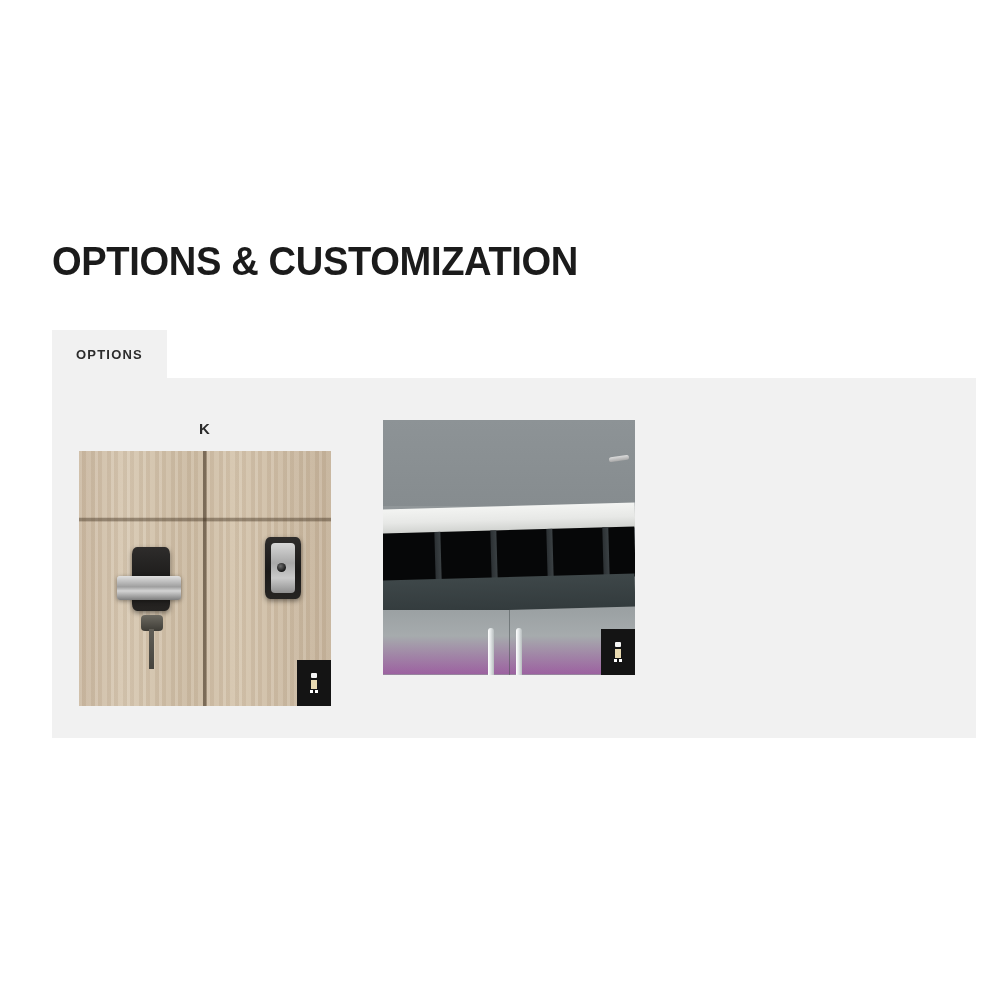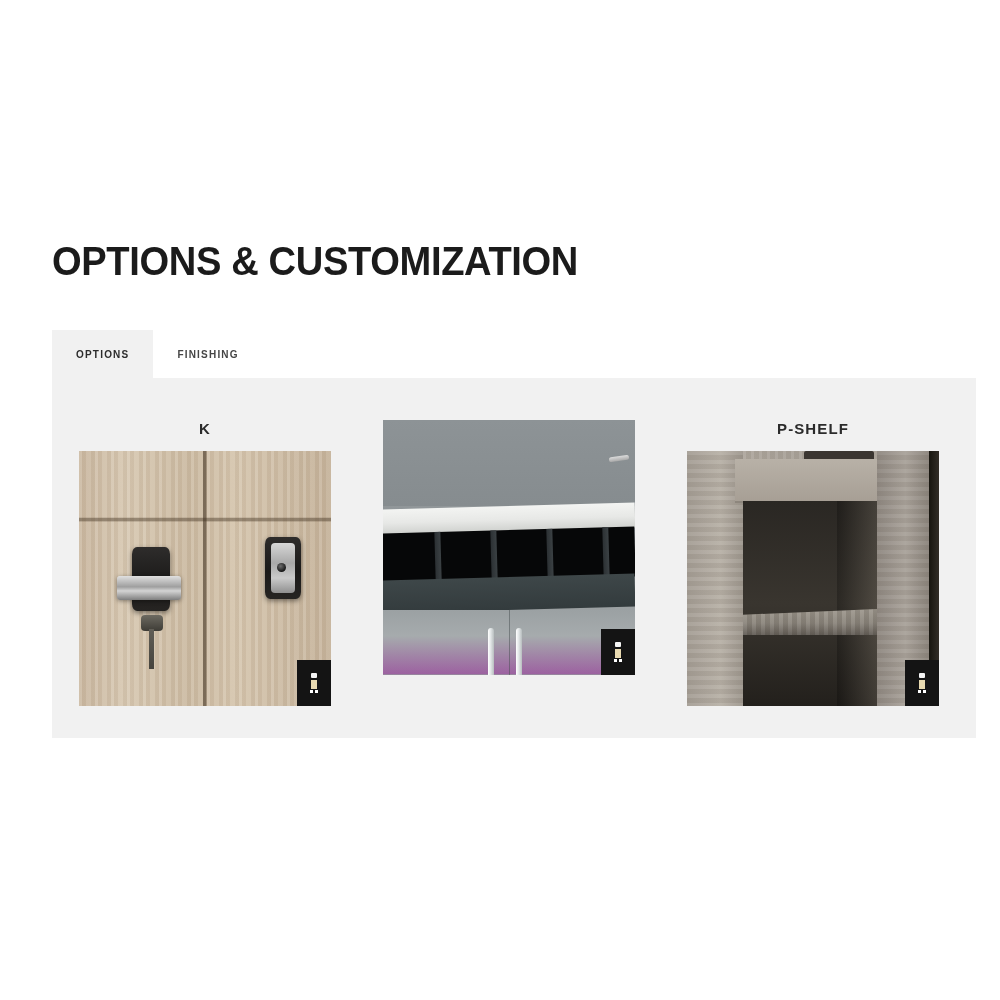--- a/index.html
+++ b/index.html
@@ -39,21 +39,21 @@
     top: 330px;
     display: flex;
     align-items: stretch;
     height: 48px;
   }
   .tab {
     display: flex;
     align-items: center;
     justify-content: center;
     padding: 0 24px;
-    font-size: 10px;
+    font-size: 13px;
     font-weight: 700;
     letter-spacing: 1.2px;
     color: #3c3c3c;
     text-transform: uppercase;
     background: transparent;
     cursor: pointer;
     user-select: none;
     box-sizing: border-box;
   }
   .tab.is-active {
@@ -322,23 +322,20 @@
   }
 </style>
 </head>
 <body>
 
 <div class="section-title">OPTIONS &amp; CUSTOMIZATION</div>
 
 <div class="tabs">
   <div class="tab is-active">
     <span>OPTIONS</span>
-  </div>
-  <div class="tab is-inactive">
-    <span>FINISHING</span>
   </div>
 </div>
 
 <div class="tab-panel">
 
   <div class="options-grid">
 
     <div class="option-card">
       <div class="option-label">K</div>
 
@@ -385,40 +382,15 @@
           <svg width="14" height="22" viewBox="0 0 14 22">
             <rect x="4" y="1" width="6" height="5" rx="1" fill="#f4f4f4"></rect>
             <rect x="4" y="8" width="6" height="9" fill="#e8d9b0"></rect>
             <rect x="3" y="18" width="3" height="3" fill="#ffffff"></rect>
             <rect x="8" y="18" width="3" height="3" fill="#ffffff"></rect>
           </svg>
         </div>
       </div>
     </div>
 
-    <div class="option-card">
-      <div class="option-label">P-SHELF</div>
-
-      <div class="option-thumb">
-        <div class="photo photo-shelf">
-          <div class="shelf-side-left"></div>
-          <div class="shelf-header"></div>
-          <div class="shelf-cavity">
-            <div class="shelf-inner-wall"></div>
-            <div class="shelf-board one"></div>
-
-          </div>
-          <div class="shelf-side-right"></div>
-          <div class="shelf-edge-dark"></div>
-        </div>
-        <div class="zoom-badge">
-          <svg width="14" height="22" viewBox="0 0 14 22">
-            <rect x="4" y="1" width="6" height="5" rx="1" fill="#f4f4f4"></rect>
-            <rect x="4" y="8" width="6" height="9" fill="#e8d9b0"></rect>
-            <rect x="3" y="18" width="3" height="3" fill="#ffffff"></rect>
-            <rect x="8" y="18" width="3" height="3" fill="#ffffff"></rect>
-          </svg>
-        </div>
-      </div>
-    </div>
 
   </div>
 </div>
 
 </body></html>

